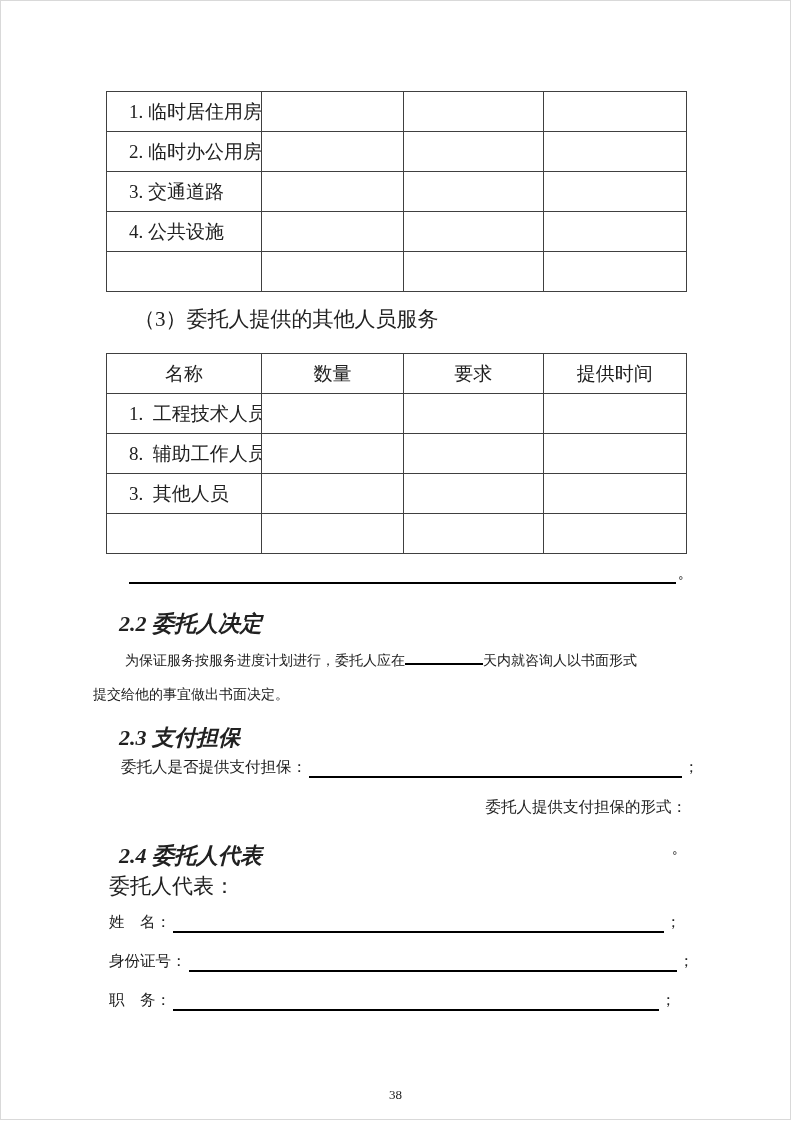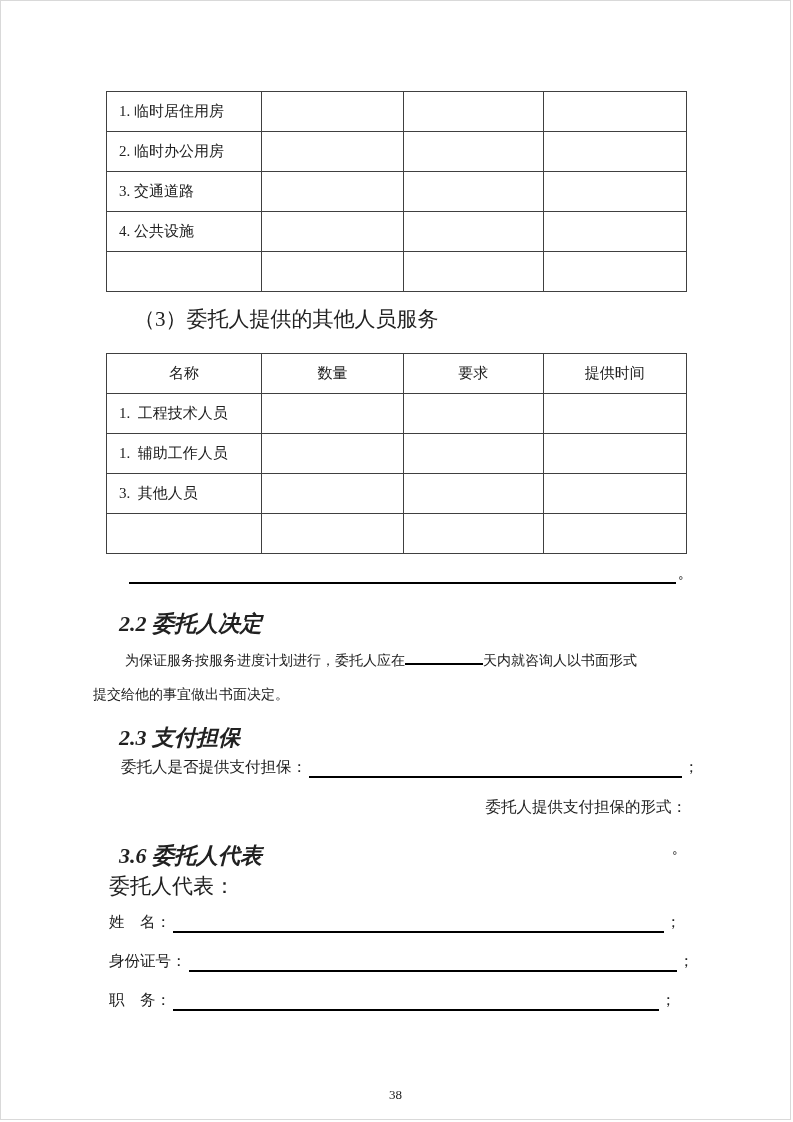--- a/index.html
+++ b/index.html
@@ -13,24 +13,24 @@
     font-family: "Liberation Serif", "DejaVu Serif", serif;
     color: #212121;
     overflow: hidden;
   }
   
   .doc-table-wrap { position: absolute; left: 105px; width: 581px; }
   .doc-table { width: 100%; border-collapse: collapse; table-layout: fixed; }
   .doc-table td, .doc-table th {
     border: 1px solid #404040;
     height: 40px;
-    font-size: 15px;
+    font-size: 19px;
     font-weight: normal;
     vertical-align: middle;
-    padding: 2px 12px;
+    padding: 2px 22px;
     white-space: pre;
     overflow: hidden;
   }
   .doc-table td.label-cell { text-align: left; }
   .doc-table th.header-cell { text-align: center; }
   #table1 { top: 90px; }
   #table2 { top: 352px; }
   
   .abs { position: absolute; }
   .body-text { font-size: 21px; line-height: 22px; white-space: nowrap; }
@@ -133,21 +133,21 @@
           <th class="header-cell">要求</th>
           <th class="header-cell">提供时间</th>
         </tr>
         <tr>
           <td class="label-cell">1.  工程技术人员</td>
           <td></td>
           <td></td>
           <td></td>
         </tr>
         <tr>
-          <td class="label-cell">1.  辅助工作人员</td>
+          <td class="label-cell">8.  辅助工作人员</td>
           <td></td>
           <td></td>
           <td></td>
         </tr>
         <tr>
           <td class="label-cell">3.  其他人员</td>
           <td></td>
           <td></td>
           <td></td>
         </tr>
@@ -177,21 +177,21 @@
     <span class="lbl">委托人是否提供支付担保：</span>
     <span class="blank-line"></span>
     <span class="suffix">；</span>
   </div>
   <div class="abs blank-row" style="left:108px; top:796px; width:578px;flex-direction:column;">
     <span class="lbl">委托人提供支付担保的形式：</span>
     <span class="blank-line"></span>
     <span class="suffix">。</span>
   </div>
 
-  <div class="abs heading" style="left:118px; top:840px;">3.6 委托人代表</div>
+  <div class="abs heading" style="left:118px; top:840px;">2.4 委托人代表</div>
   <div class="abs body-text" style="left:108px; top:874px;">委托人代表：</div>
 
   <div class="abs blank-row" style="left:108px; top:911px; width:572px;">
     <span class="lbl">姓　名：</span>
     <span class="blank-line"></span>
     <span class="suffix">；</span>
   </div>
   <div class="abs blank-row" style="left:108px; top:950px; width:585px;">
     <span class="lbl">身份证号：</span>
     <span class="blank-line"></span>

